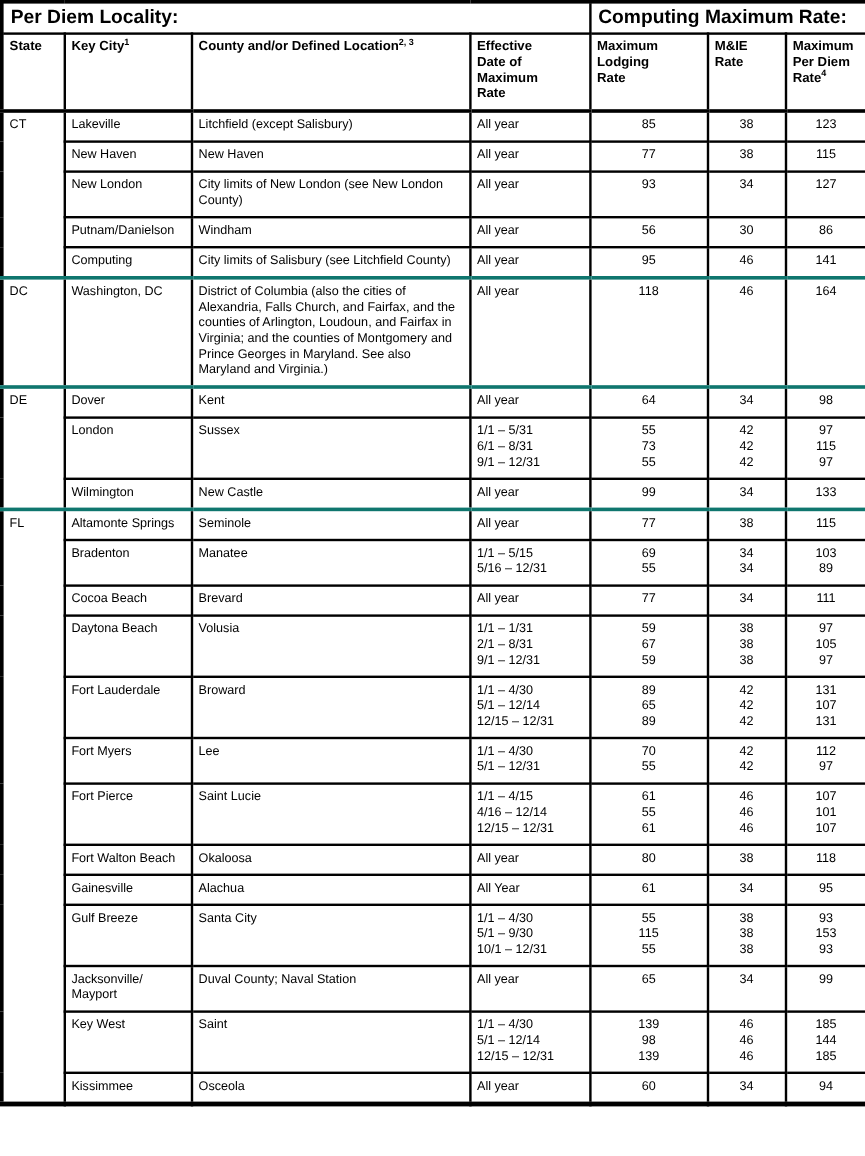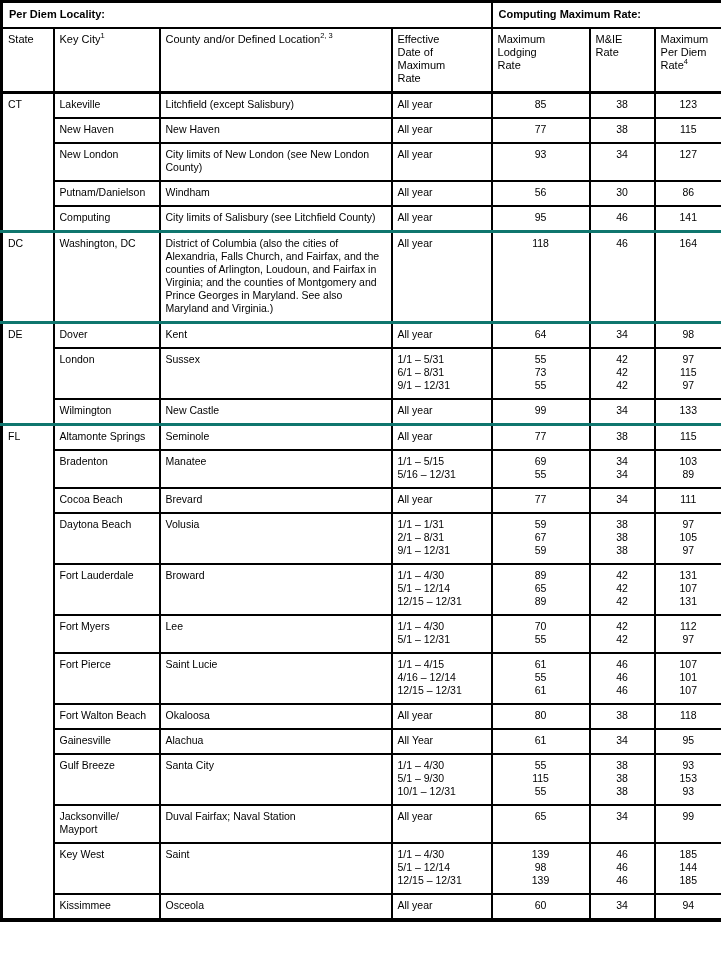--- a/index.html
+++ b/index.html
@@ -12,25 +12,25 @@
     border-collapse:collapse;table-layout:fixed;width:721px;
     border:3px solid #000;border-bottom:4px solid #000;
   }
   th,td{
     border:2px solid #000;vertical-align:top;
     font-size:10.5px;line-height:13px;
     padding:4px 3px 6px 5px;
     overflow:hidden;
   }
   th.sec{
-    font-weight:bold;text-align:left;font-size:11px;line-height:13px;
+    font-weight:bold;text-align:left;font-size:16px;line-height:13px;
     padding:5px 6px 6px 6px;
   }
   th.colhead{
-    font-weight:normal;text-align:left;font-size:11px;
+    font-weight:bold;text-align:left;font-size:11px;
     white-space:normal;
   }
   th.colhead .hl{white-space:pre-line;}
   sup{font-size:7.5px;vertical-align:super;line-height:0;}
   tbody tr.group-start td{border-top:3px solid #0f766e;}
   thead tr.colhead-row th{border-bottom:3px solid #000;}
   td.state{font-size:10.5px;}
   td.city,td.county,td.dates{white-space:pre-line;text-align:left;}
   td.num{text-align:center;white-space:pre-line;padding-left:3px;}
 </style>
@@ -271,21 +271,21 @@
         <td class="num">38
 38
 38</td>
         <td class="num">93
 153
 93</td>
       </tr>
       <tr>
         <td class="city">Jacksonville/
 Mayport</td>
-        <td class="county">Duval Fairfax; Naval Station</td>
+        <td class="county">Duval County; Naval Station</td>
         <td class="dates">All year</td>
         <td class="num">65</td>
         <td class="num">34</td>
         <td class="num">99</td>
       </tr>
       <tr>
         <td class="city">Key West</td>
         <td class="county">Saint</td>
         <td class="dates">1/1 – 4/30
 5/1 – 12/14

